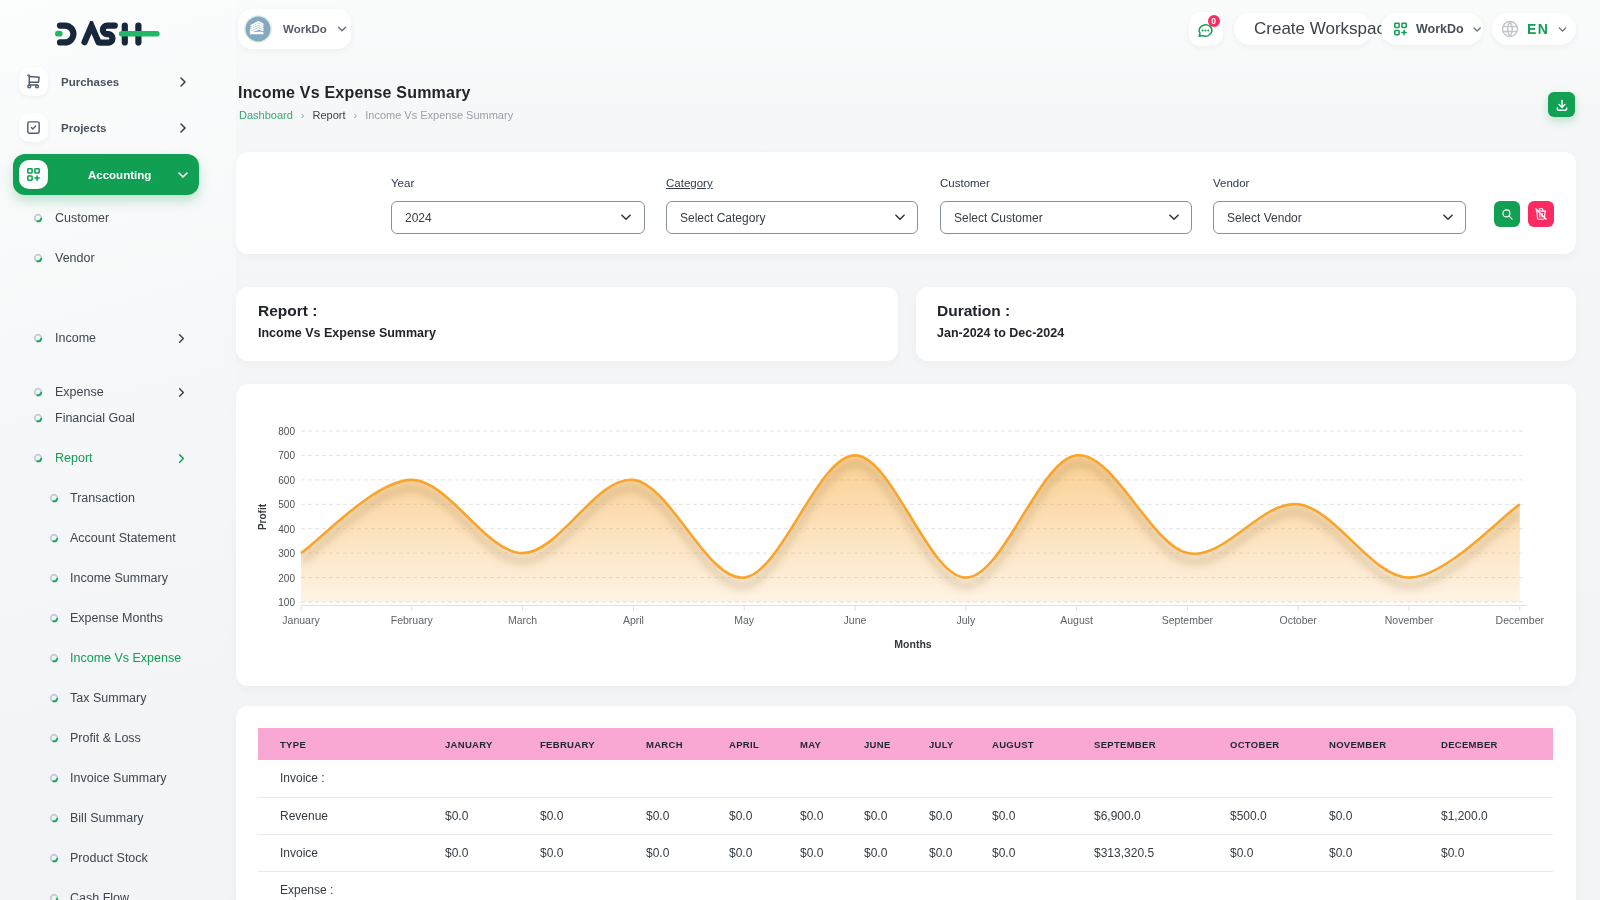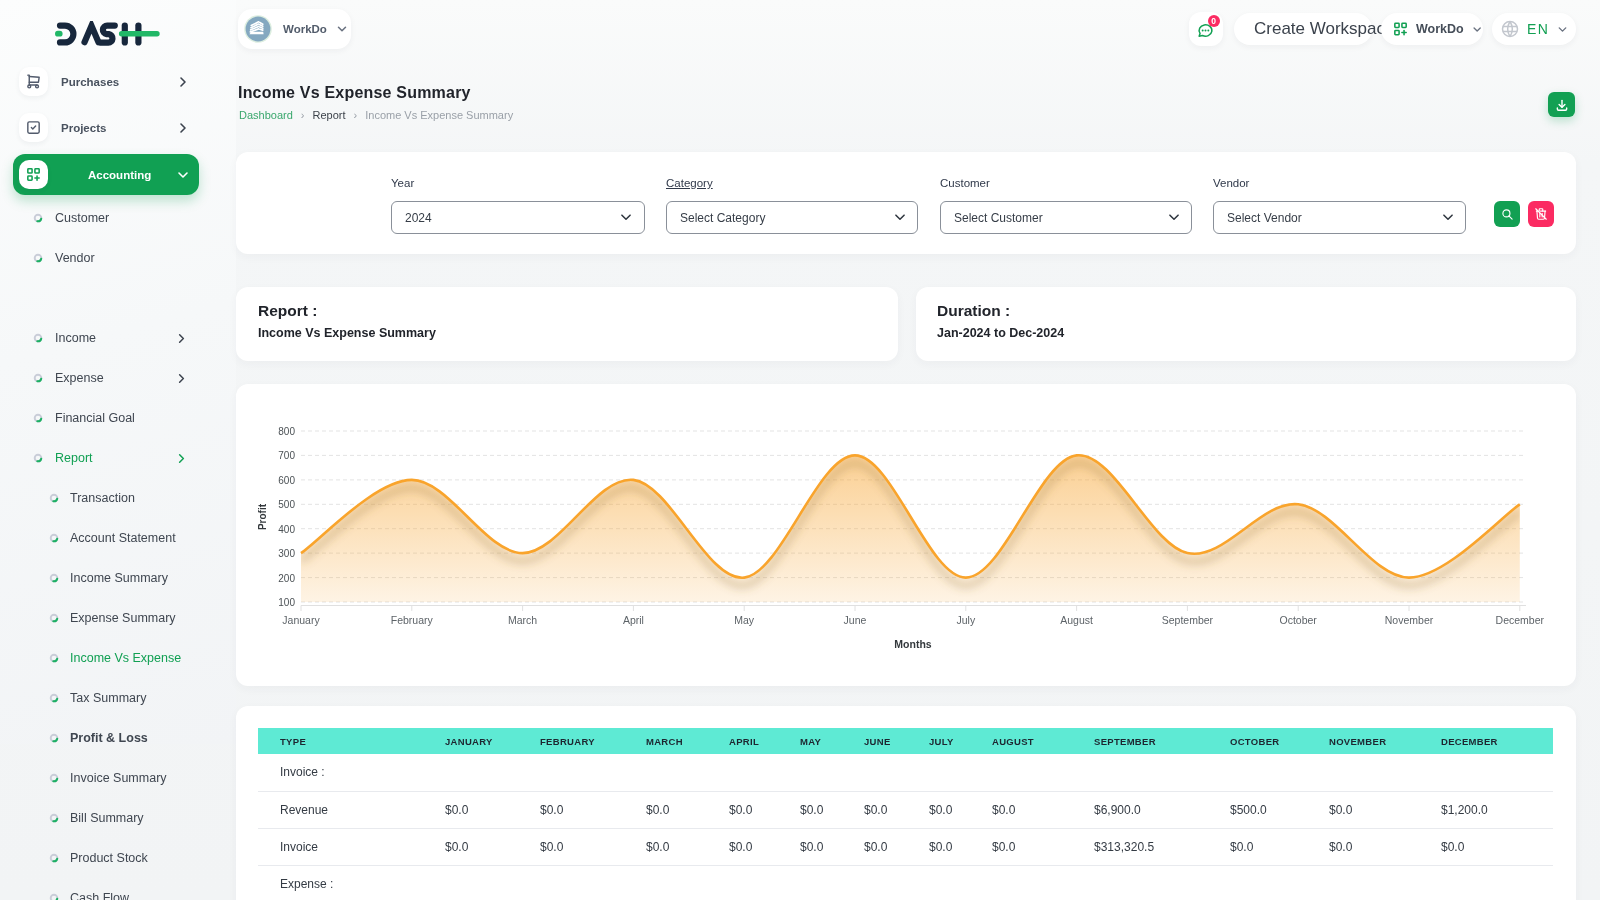--- a/index.html
+++ b/index.html
@@ -32,21 +32,21 @@
 .crumb .muted { color:#9aa0a8; }
 .crumb .g { color:#3aa76d; }
 .flabel { position:absolute; top:178px; font-size:11.5px; line-height:1; color:#30394a; }
 select.fsel { position:absolute; top:201px; height:33px; border:1px solid #8a9099; border-radius:6px; background:#fff; color:#363d47; font-size:12px; font-family:"Liberation Sans",sans-serif; padding:0 13px; appearance:none; -webkit-appearance:none; }
 .selchev { position:absolute; top:212px; pointer-events:none; }
 .sqbtn { position:absolute; top:201px; width:26px; height:26px; border-radius:6px; display:flex; align-items:center; justify-content:center; }
 .rline1 { font-size:15.5px; line-height:1; font-weight:700; color:#21242b; }
 .rline2 { font-size:12.5px; line-height:1; font-weight:700; color:#21242b; margin-top:8px; }
 
 table.rep { position:absolute; left:258px; top:728px; width:1295px; border-collapse:collapse; table-layout:fixed; }
-table.rep th { background:#5eead4; font-size:9.5px; font-weight:700; color:#1d2630; letter-spacing:.3px; text-align:left; height:26px; padding:0 0 0 8px; }
+table.rep th { background:#f9a8d4; font-size:9.5px; font-weight:700; color:#1d2630; letter-spacing:.3px; text-align:left; height:32px; padding:0 0 0 8px; }
 table.rep td { font-size:12px; color:#343b44; height:37px; padding:0 0 0 8px; border-bottom:1px solid #e8eaee; }
 table.rep th:first-child, table.rep td:first-child { padding-left:22px; }
 </style>
 </head>
 <body>
 
 <div id="sidebar">
   <svg class="logo" width="106" height="26" viewBox="0 0 106 26">
     <g stroke="#17273c" stroke-width="6.2" stroke-linecap="round" fill="none">
       <path d="M5,4.6 L10,4.6 A8.4,8.4 0 0 1 10,21.4 L5,21.4"></path>
@@ -119,21 +119,21 @@
   <div class="sub" style="top:318px;">
       <svg class="bullet" width="10" height="10" viewBox="0 0 10 10" fill="none">
         <circle cx="5" cy="5" r="3.3" stroke="#c9cdd8" stroke-width="1.9"></circle>
         <path d="M8.2,5.7 A3.3,3.3 0 0 1 4.3,8.2" stroke="#1db065" stroke-width="2" stroke-linecap="round"></path>
       </svg>
       <span class="txt">Income</span>
       <svg class="navchev" style="right:47px;" width="15" height="15" viewBox="0 0 24 24" fill="none" stroke="#3c434e" stroke-width="2.4" stroke-linecap="round" stroke-linejoin="round">
         <path d="M9 6l6 6l-6 6"></path>
       </svg>
     </div>
-  <div class="sub" style="top:358px;padding-left:14px;">
+  <div class="sub" style="top:372px;padding-left:14px;">
       <svg class="bullet" width="10" height="10" viewBox="0 0 10 10" fill="none">
         <circle cx="5" cy="5" r="3.3" stroke="#c9cdd8" stroke-width="1.9"></circle>
         <path d="M8.2,5.7 A3.3,3.3 0 0 1 4.3,8.2" stroke="#1db065" stroke-width="2" stroke-linecap="round"></path>
       </svg>
       <span class="txt">Expense</span>
       <svg class="navchev" style="right:47px;" width="15" height="15" viewBox="0 0 24 24" fill="none" stroke="#3c434e" stroke-width="2.4" stroke-linecap="round" stroke-linejoin="round">
         <path d="M9 6l6 6l-6 6"></path>
       </svg>
     </div>
   <div class="sub" style="top:398px;">
@@ -172,37 +172,37 @@
         <circle cx="5" cy="5" r="3.3" stroke="#c9cdd8" stroke-width="1.9"></circle>
         <path d="M8.2,5.7 A3.3,3.3 0 0 1 4.3,8.2" stroke="#1db065" stroke-width="2" stroke-linecap="round"></path>
       </svg>
       <span class="txt">Income Summary</span>
     </div>
   <div class="sub sub2" style="top:598px;">
       <svg class="bullet" width="10" height="10" viewBox="0 0 10 10" fill="none">
         <circle cx="5" cy="5" r="3.3" stroke="#c9cdd8" stroke-width="1.9"></circle>
         <path d="M8.2,5.7 A3.3,3.3 0 0 1 4.3,8.2" stroke="#1db065" stroke-width="2" stroke-linecap="round"></path>
       </svg>
-      <span class="txt">Expense Summary</span>
+      <span class="txt">Expense Months</span>
     </div>
   <div class="sub sub2" style="top:638px;">
       <svg class="bullet" width="10" height="10" viewBox="0 0 10 10" fill="none">
         <circle cx="5" cy="5" r="3.3" stroke="#c9cdd8" stroke-width="1.9"></circle>
         <path d="M8.2,5.7 A3.3,3.3 0 0 1 4.3,8.2" stroke="#1db065" stroke-width="2" stroke-linecap="round"></path>
       </svg>
       <span class="txt green">Income Vs Expense</span>
     </div>
   <div class="sub sub2" style="top:678px;">
       <svg class="bullet" width="10" height="10" viewBox="0 0 10 10" fill="none">
         <circle cx="5" cy="5" r="3.3" stroke="#c9cdd8" stroke-width="1.9"></circle>
         <path d="M8.2,5.7 A3.3,3.3 0 0 1 4.3,8.2" stroke="#1db065" stroke-width="2" stroke-linecap="round"></path>
       </svg>
       <span class="txt">Tax Summary</span>
     </div>
-  <div class="sub sub2" style="top:718px;font-weight:bold;">
+  <div class="sub sub2" style="top:718px;">
       <svg class="bullet" width="10" height="10" viewBox="0 0 10 10" fill="none">
         <circle cx="5" cy="5" r="3.3" stroke="#c9cdd8" stroke-width="1.9"></circle>
         <path d="M8.2,5.7 A3.3,3.3 0 0 1 4.3,8.2" stroke="#1db065" stroke-width="2" stroke-linecap="round"></path>
       </svg>
       <span class="txt">Profit &amp; Loss</span>
     </div>
   <div class="sub sub2" style="top:758px;">
       <svg class="bullet" width="10" height="10" viewBox="0 0 10 10" fill="none">
         <circle cx="5" cy="5" r="3.3" stroke="#c9cdd8" stroke-width="1.9"></circle>
         <path d="M8.2,5.7 A3.3,3.3 0 0 1 4.3,8.2" stroke="#1db065" stroke-width="2" stroke-linecap="round"></path>
@@ -282,21 +282,21 @@
   <svg width="13" height="13" viewBox="0 0 24 24" fill="none" stroke="#6a7280" stroke-width="2.6" stroke-linecap="round" stroke-linejoin="round" style="margin-left:7px;">
       <path d="M6 9l6 6l6 -6"></path>
     </svg>
 </div>
 
 <div class="hbtn" style="left:1492px; top:13px; width:84px; height:32px; border-radius:16px;">
   <svg width="20" height="20" viewBox="0 0 24 24" fill="none" stroke="#c3c7ce" stroke-width="1.8" style="margin-left:8px;">
       <circle cx="12" cy="12" r="9"></circle>
       <path d="M3.6 9h16.8M3.6 15h16.8M12 3a17 17 0 0 1 0 18M12 3a17 17 0 0 0 0 18"></path>
     </svg>
-  <span style="margin-left:7px; font-size:14px; font-weight:400; letter-spacing:1.5px; color:#12a053;">EN</span>
+  <span style="margin-left:7px; font-size:14px; font-weight:700; letter-spacing:1.5px; color:#12a053;">EN</span>
   <svg width="13" height="13" viewBox="0 0 24 24" fill="none" stroke="#6a7280" stroke-width="2.6" stroke-linecap="round" stroke-linejoin="round" style="margin-left:7px;">
       <path d="M6 9l6 6l6 -6"></path>
     </svg>
 </div>
 
 <h1 class="title">Income Vs Expense Summary</h1>
 <div class="crumb"><span class="g">Dashboard</span><span class="sep">›</span><span>Report</span><span class="sep">›</span><span class="muted">Income Vs Expense Summary</span></div>
 
 <div class="abs" style="left:1548px; top:92px; width:27px; height:25px; border-radius:6px; background:#12a053; display:flex; align-items:center; justify-content:center; box-shadow:0 4px 10px rgba(17,160,83,.25);">
   <svg width="14" height="14" viewBox="0 0 24 24" fill="none" stroke="#fff" stroke-width="2.4" stroke-linecap="round" stroke-linejoin="round">

